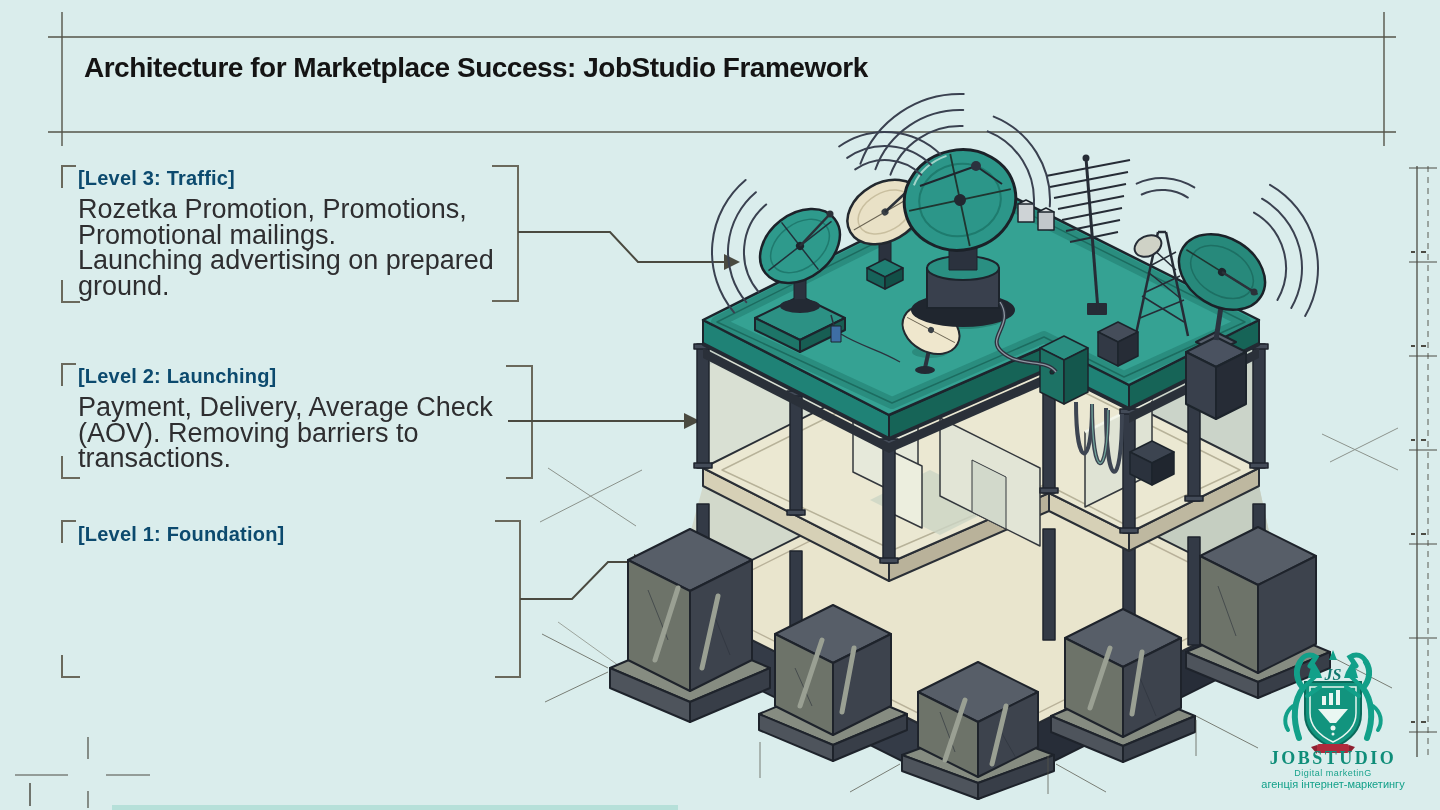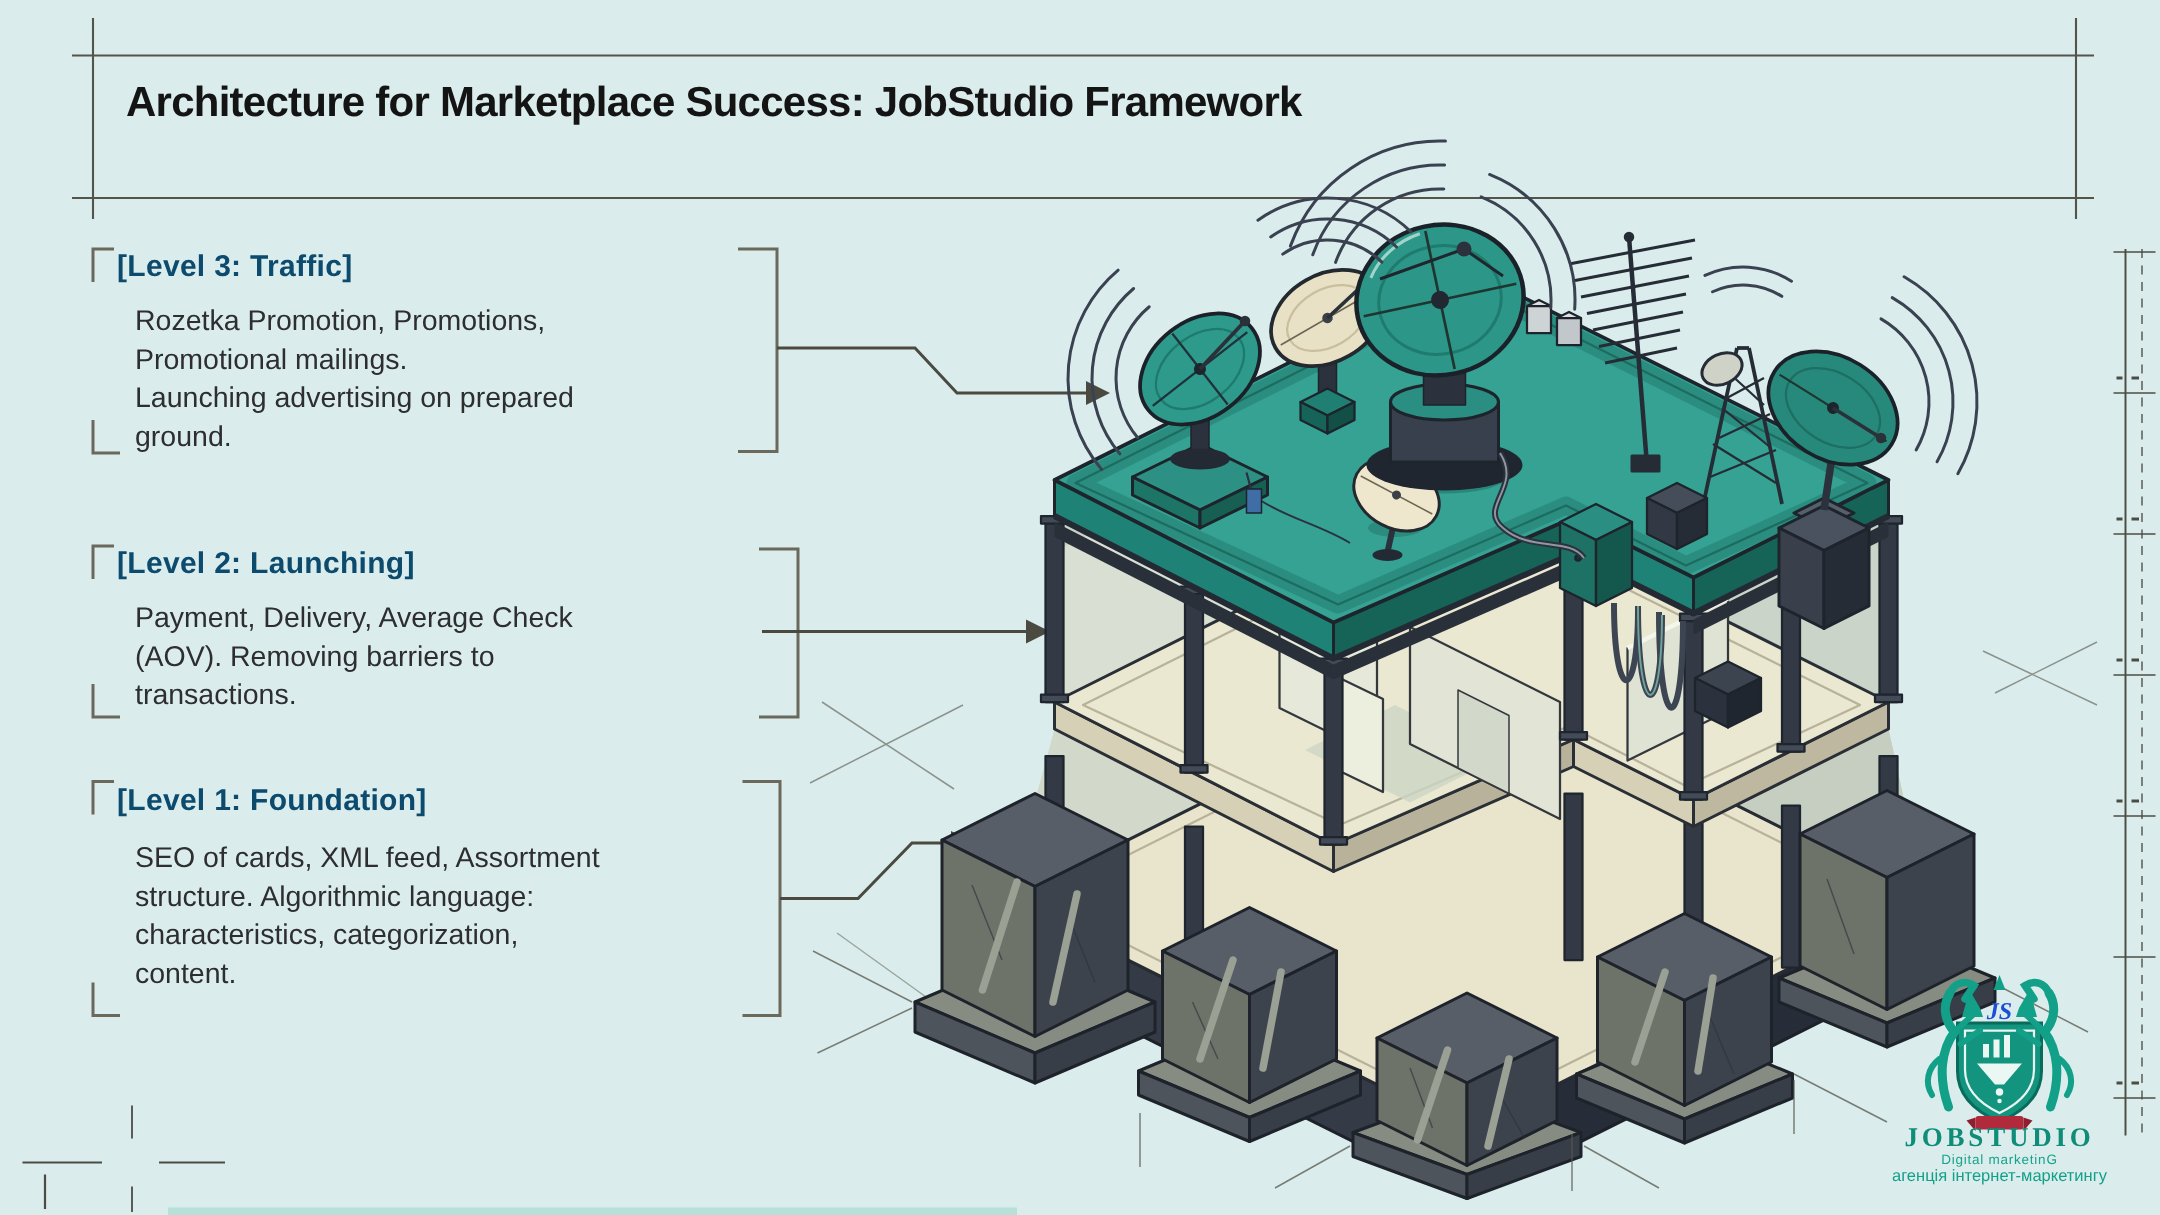--- a/index.html
+++ b/index.html
@@ -3,33 +3,33 @@
 <meta charset="utf-8">
 <style>
   html,body{margin:0;padding:0;background:#c7d8d8;}
   .stage{position:relative;width:1440px;height:810px;background:#daedec;overflow:hidden;
          font-family:"Liberation Sans",sans-serif;}
   svg{position:absolute;left:0;top:0;}
   .title{position:absolute;left:84px;top:52px;width:1292px;font-size:28px;font-weight:700;
          letter-spacing:-0.5px;color:#141414;white-space:nowrap;}
   .level{position:absolute;width:446px;}
   .level h2{margin:0 0 7px 0;font-size:20px;font-weight:700;color:#0c4a6e;letter-spacing:0.2px;}
-  .level p{margin:12px;font-size:19px;line-height:25.5px;color:#2e2e30;white-space:pre-line;}
+  .level p{margin:0;font-size:27px;line-height:25.5px;color:#2e2e30;white-space:pre-line;}
   #level3{left:78px;top:167px;}
   #level2{left:78px;top:365px;}
   #level1{left:78px;top:523px;}
   #level1 p{margin-top:14px;}
   .logo-text{position:absolute;left:1223px;width:220px;text-align:center;color:#0f8d79;}
   .logo-name{top:748px;font-family:"Liberation Serif",serif;font-size:18px;letter-spacing:2.5px;
              font-weight:600;}
   .logo-tagline{top:768px;font-size:9px;color:#1aa38c;letter-spacing:0.5px;}
   .logo-sub{top:778px;font-size:11px;color:#12a089;}
   .logo-monogram{position:absolute;left:1313px;top:666px;width:40px;text-align:center;
                  font-family:"Liberation Serif",serif;font-style:italic;font-weight:700;
-                 font-size:16px;color:#1d4ed8;}
+                 font-size:16px;color:#0f766e;}
 </style>
 </head>
 <body>
 
 <div class="stage">
 
 <svg width="1440" height="810" viewBox="0 0 1440 810">
 
   <g stroke="#55544a" stroke-width="1.4">
     <line x1="48" y1="37" x2="1396" y2="37"></line>
@@ -510,24 +510,20 @@
 
   <div class="level" id="level2">
     <h2>[Level 2: Launching]</h2>
     <p>Payment, Delivery, Average Check
 (AOV). Removing barriers to
 transactions.</p>
   </div>
 
   <div class="level" id="level1">
     <h2>[Level 1: Foundation]</h2>
-    <p>SEO of cards, XML feed, Assortment
-structure. Algorithmic language:
-characteristics, categorization,
-content.</p>
   </div>
 
   <div class="logo-monogram">JS</div>
   <div class="logo-text logo-name">JOBSTUDIO</div>
   <div class="logo-text logo-tagline">Digital marketinG</div>
   <div class="logo-text logo-sub">агенція інтернет-маркетингу</div>
 
 </div>
 
 </body></html>

